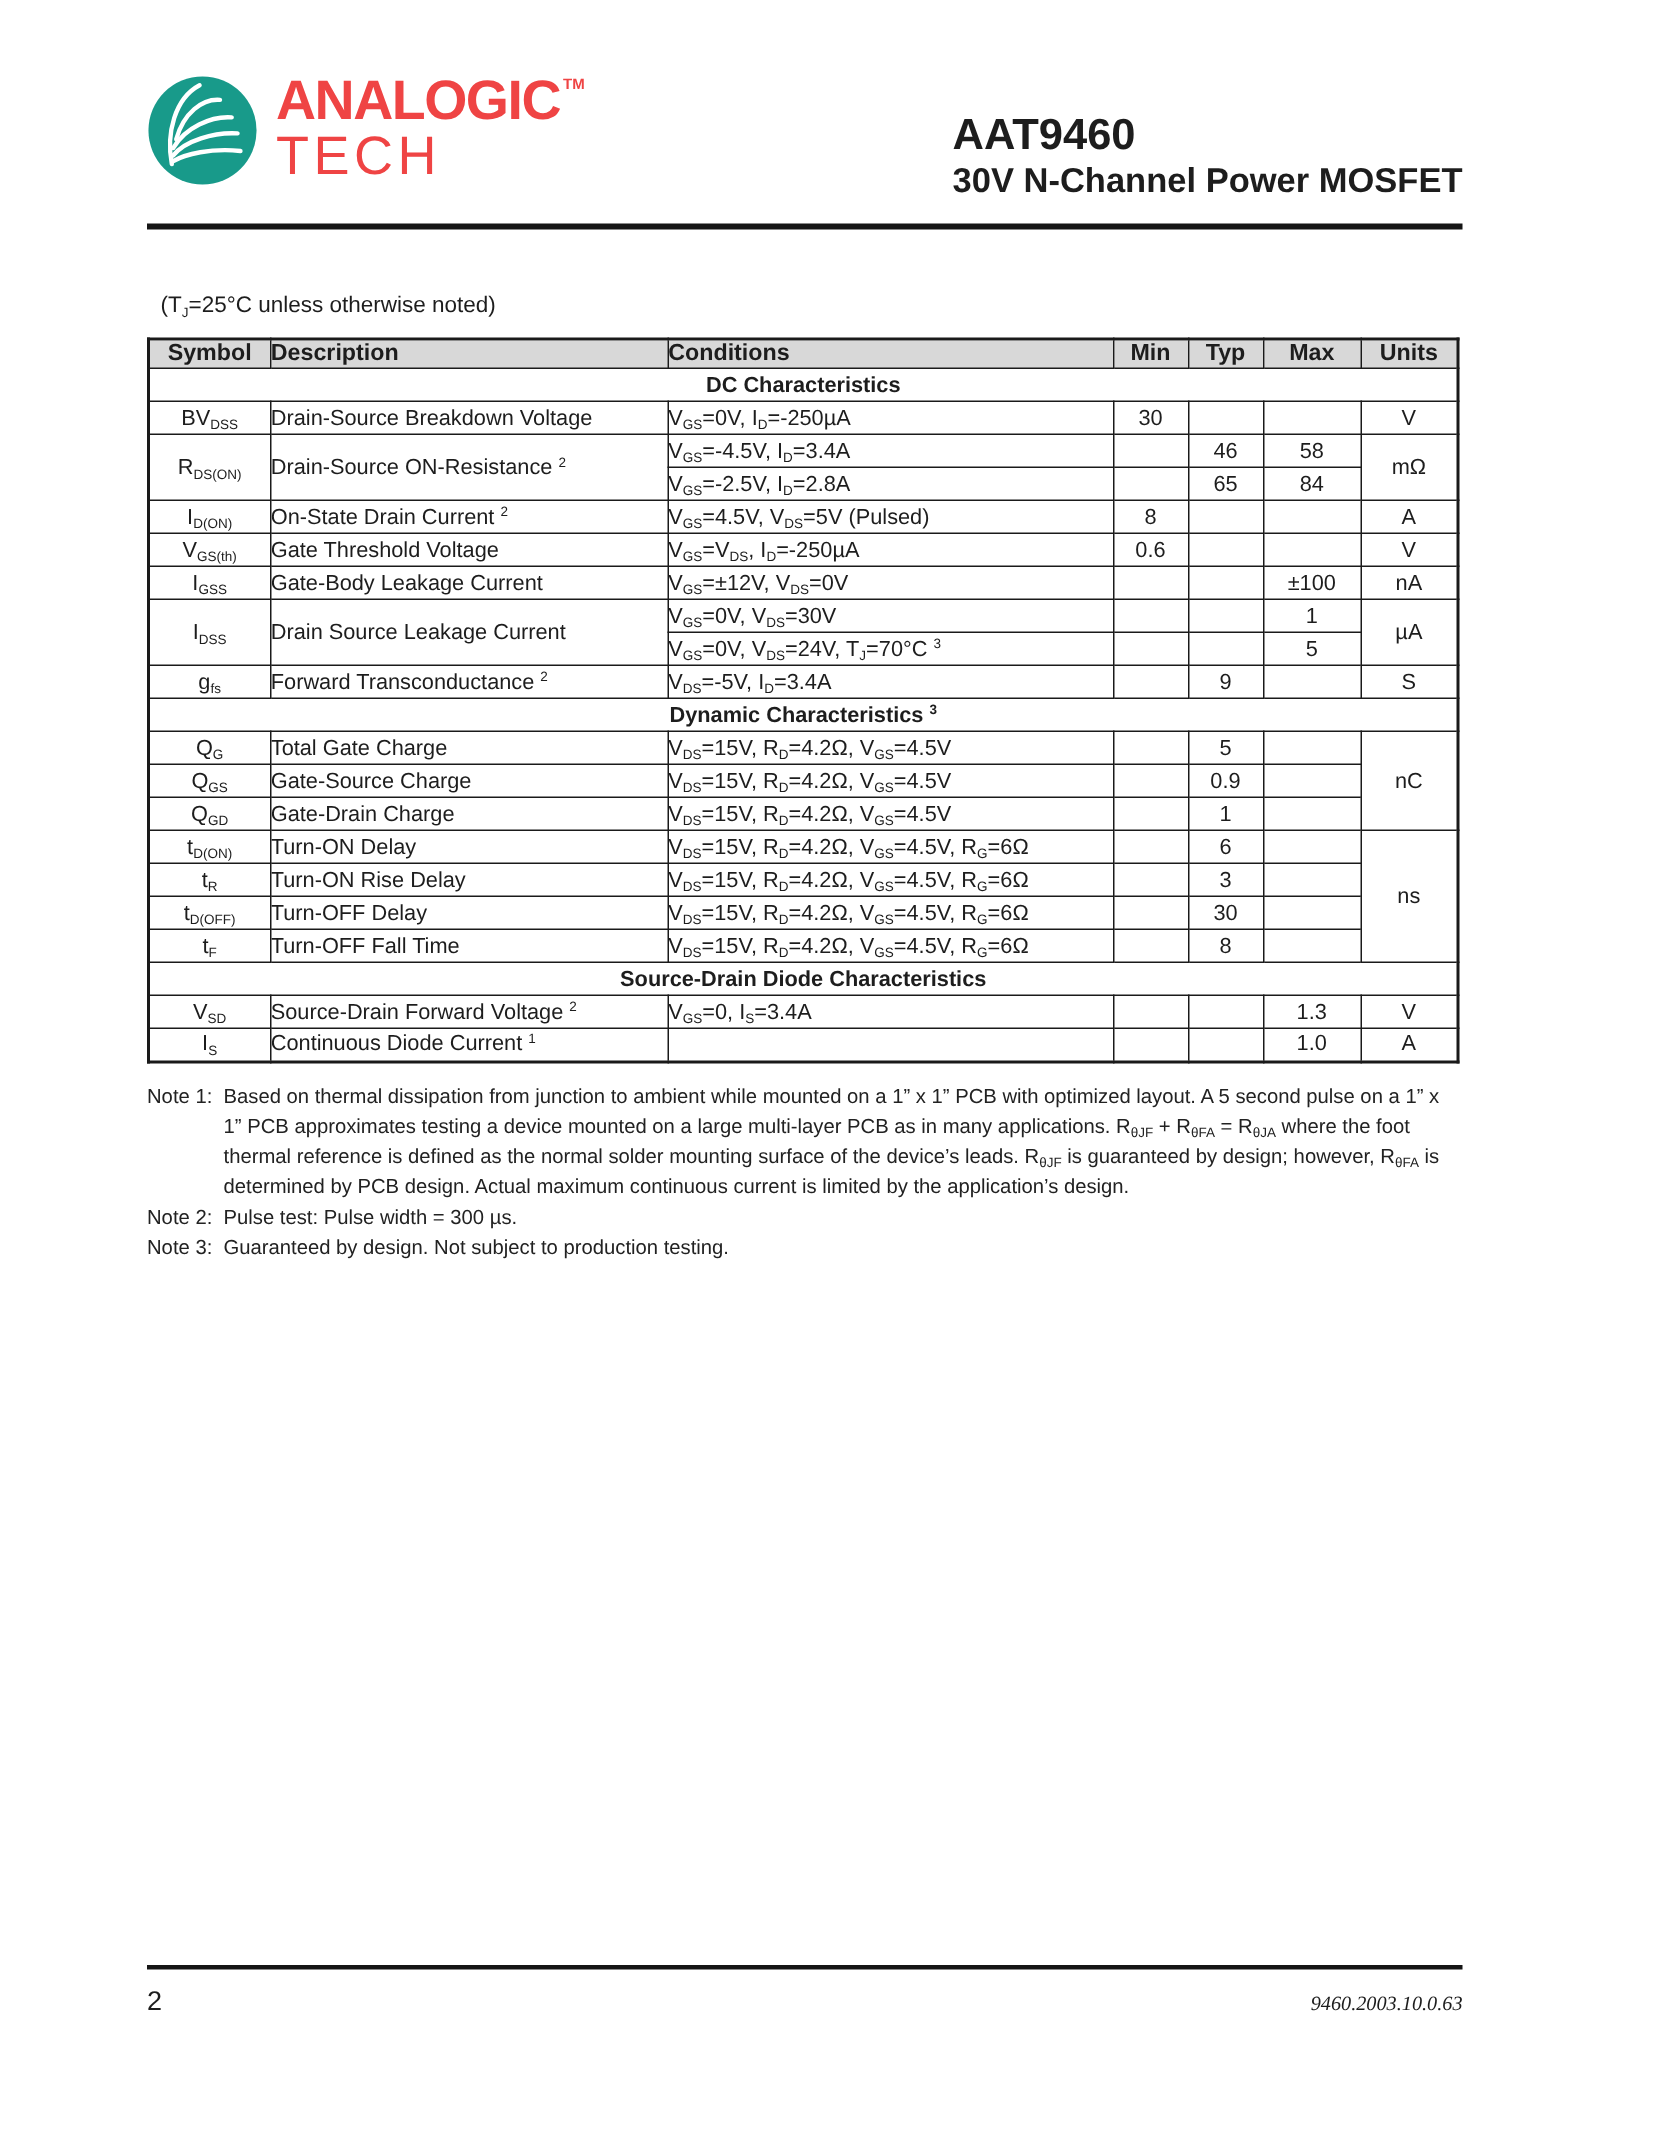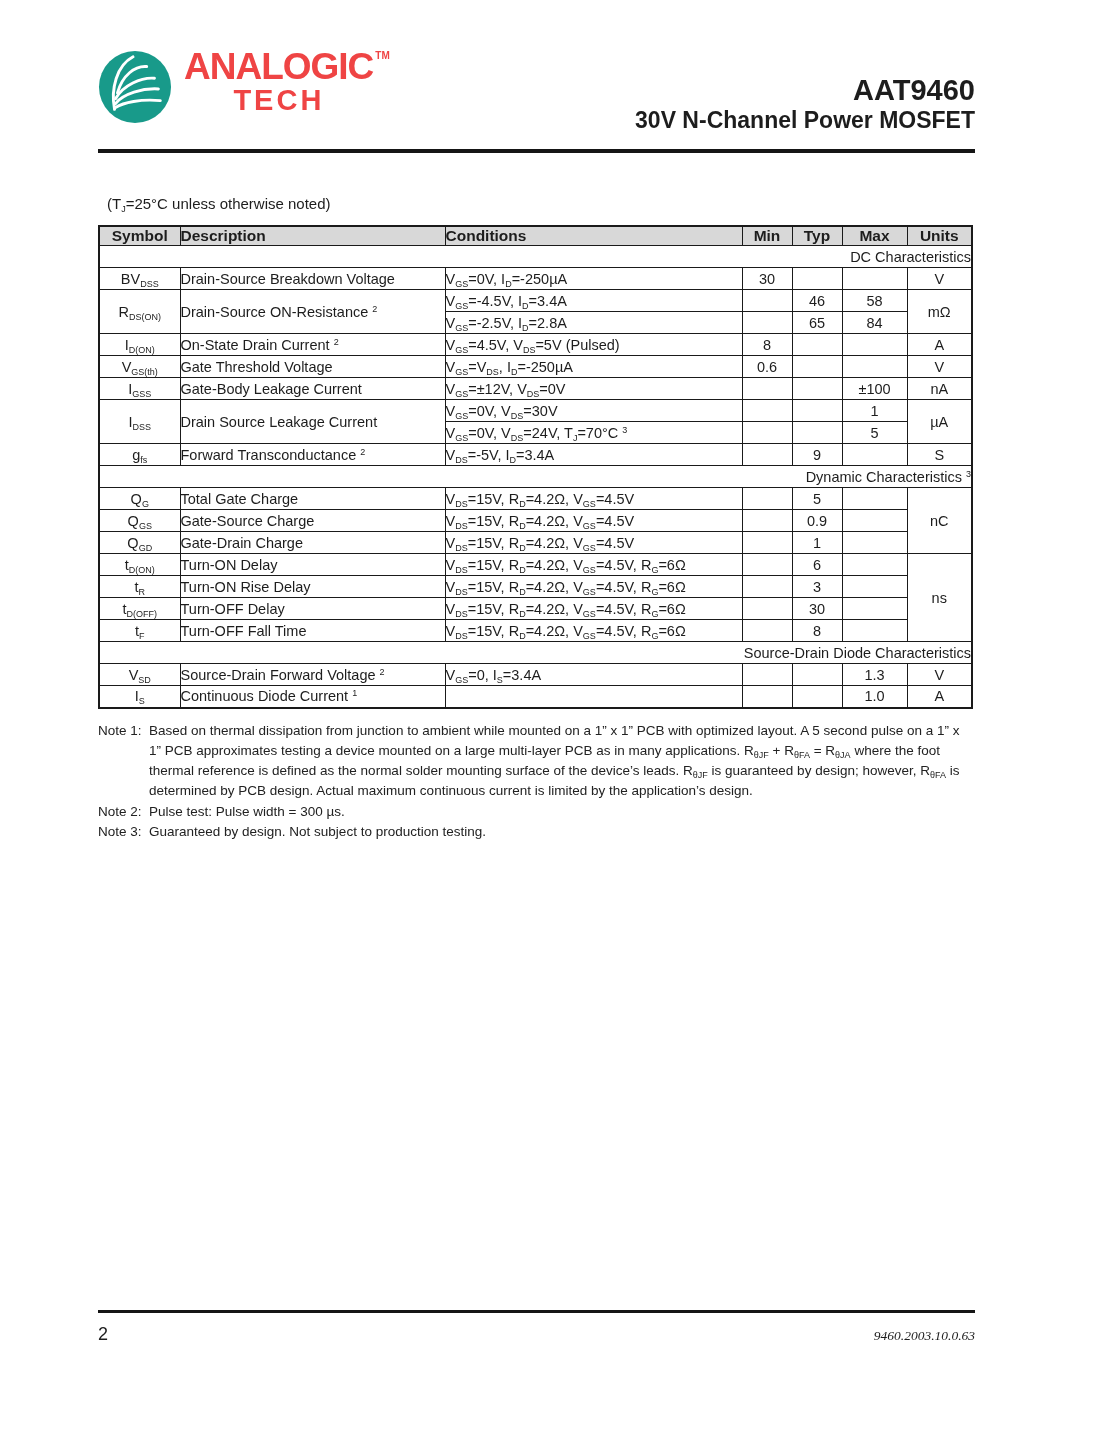--- a/index.html
+++ b/index.html
@@ -14,43 +14,43 @@
   .page { position: absolute; inset: 0; }
   .content { position: absolute; left: 98px; top: 0; width: 877px; }
 
   
   .header-row { display: flex; justify-content: space-between; align-items: flex-start; margin-top: 48px; height: 94px; }
   .logo { display: flex; align-items: flex-start; }
   .logo-mark { width: 74px; height: 74px; flex: none; margin-top: 2px; }
   .brand { margin-left: 12px; line-height: 1; color: #ef4444; }
   .brand-top { font-size: 37px; font-weight: bold; letter-spacing: -1px; white-space: nowrap; }
   .brand-tm { font-size: 10px; font-weight: bold; position: relative; top: -20px; left: 2px; letter-spacing: 0; }
-  .brand-bottom { font-size: 29px; font-weight: bold; letter-spacing: 3px; text-align: center; margin-top: 1px; padding-right: 14px; }
-  .title-block { text-align: right; padding-top: 26px; line-height: 1.15; }
+  .brand-bottom { font-size: 36px; font-weight: normal; letter-spacing: 3px; text-align: left; margin-top: 1px; padding-right: 14px; }
+  .title-block { padding-top: 26px; line-height: 1.15; }
   .part-number { font-size: 29px; font-weight: bold; }
   .subtitle { font-size: 23px; font-weight: bold; }
   .header-rule { height: 4px; background: #151515; margin-top: 7px; }
 
   
   .section-heading { margin-top: 42px; display: flex; align-items: baseline; }
   .section-title { font-size: 23px; font-weight: bold; border-bottom: 3px solid #151515; padding-bottom: 4px; }
   .section-note { font-size: 15px; margin-left: 9px; }
 
   
   table.spec { border-collapse: collapse; width: 873px; margin-top: 13px; table-layout: fixed; border: 2px solid #1a1a1a; }
   table.spec th, table.spec td { border: 1px solid #1a1a1a; padding: 0; overflow: hidden; }
   table.spec thead th { background: #d8d8d8; font-size: 15.5px; font-weight: bold; height: 15px; }
   table.spec td { font-size: 14.5px; height: 22px; line-height: 20px; }
   th.symbol, th.min, th.typ, th.max, th.units { text-align: center; }
   th.description, th.conditions { text-align: left; padding-left: 9px; }
   td.symbol { text-align: center; }
   td.description { text-align: left; padding-left: 9px; }
   td.conditions { text-align: left; padding-left: 7px; }
   td.min, td.typ, td.max, td.units { text-align: center; }
-  td.sec { font-weight: normal; font-size: 15px; text-align: right; padding-left: 7px; }
+  td.sec { font-weight: bold; font-size: 15px; text-align: center; padding-left: 7px; }
   sub { font-size: 9px; line-height: 0; position: relative; bottom: -3px; vertical-align: baseline; }
   sup { font-size: 9px; line-height: 0; position: relative; top: -5px; vertical-align: baseline; }
 
   
   .notes { margin-top: 12px; font-size: 13.5px; color: #222; }
   .note { display: flex; line-height: 1.5; }
   .note-label { width: 51px; flex: none; }
   .note-text { flex: 1; }
 
   

